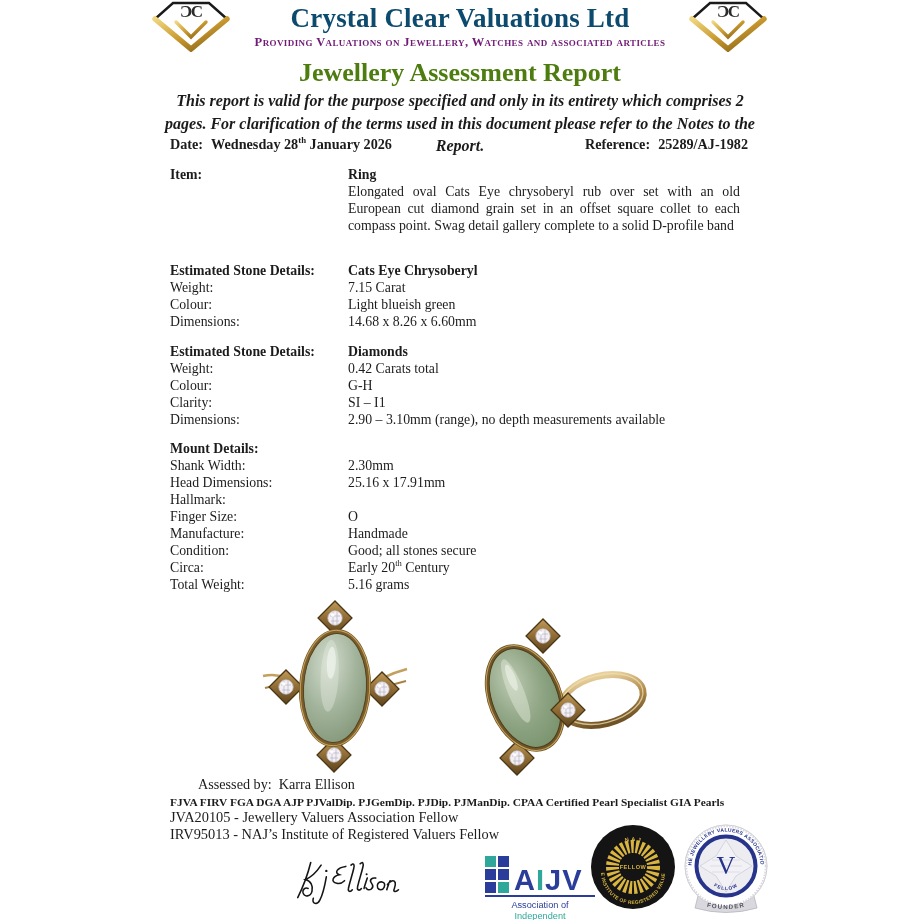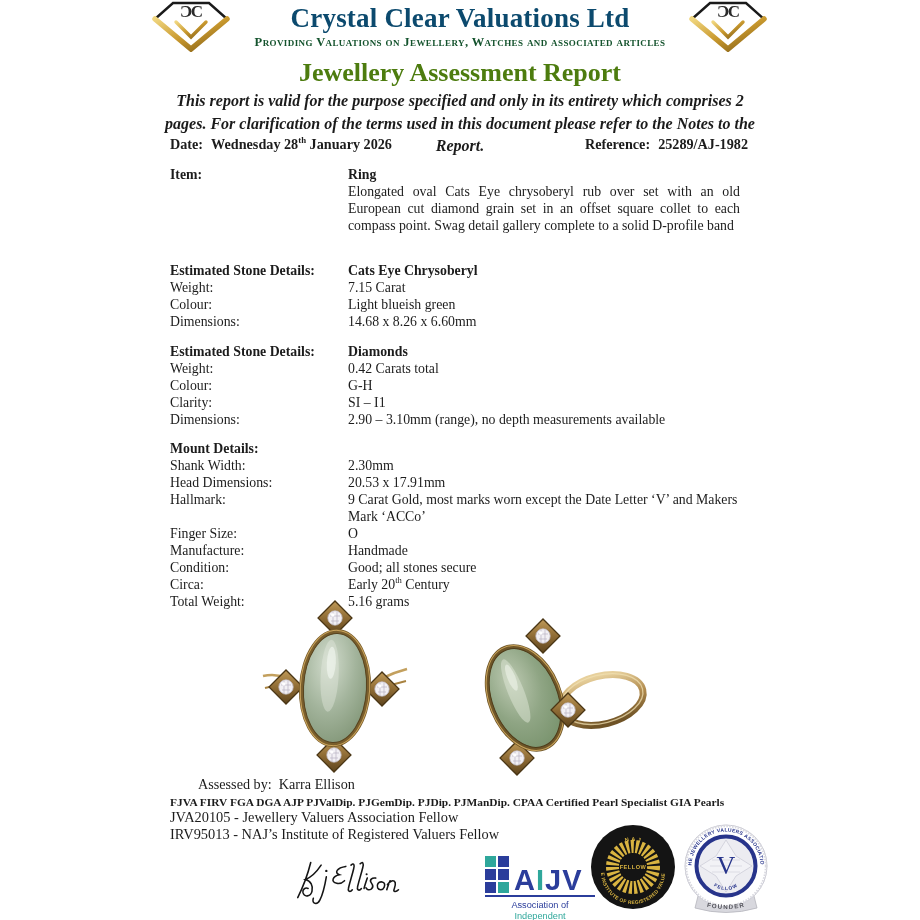--- a/index.html
+++ b/index.html
@@ -2,21 +2,21 @@
 <html><head>
 <meta charset="utf-8">
 <style>
   html,body{margin:0;padding:0;background:#ffffff;width:920px;height:920px;overflow:hidden;}
   .page{position:relative;width:920px;height:920px;background:#fff;color:#1c1c1c;
         font-family:"Liberation Serif","DejaVu Serif",serif;}
   
   .company{position:absolute;top:3px;left:0;width:920px;text-align:center;
            font-size:27px;font-weight:bold;letter-spacing:.2px;color:#0c4a6e;}
   .tagline{position:absolute;top:35px;left:0;width:920px;text-align:center;
-           font-variant:small-caps;font-weight:bold;font-size:12.5px;letter-spacing:.4px;color:#14532d;}
+           font-variant:small-caps;font-weight:bold;font-size:12.5px;letter-spacing:.4px;color:#701a75;}
   .logo{position:absolute;top:0;width:84px;height:52px;}
   .logo.left{left:149px;} .logo.right{left:686px;}
   
   .rtitle{position:absolute;top:58px;left:0;width:920px;text-align:center;
           font-size:26px;font-weight:bold;color:#4d7c0f;}
   .disclaimer{position:absolute;top:90px;left:160px;width:600px;text-align:center;
           font-style:italic;font-weight:bold;font-size:16px;line-height:22.5px;color:#1b1b1b;}
   
   .daterow{position:absolute;top:136px;left:170px;width:578px;display:flex;
            justify-content:space-between;font-size:14.2px;font-weight:bold;}
@@ -164,25 +164,24 @@
   <div class="sec sec-mount">
     <div class="row">
         <span class="lbl b">Mount Details:</span>
       </div>
     <div class="row">
         <span class="lbl">Shank Width:</span>
         <span class="val">2.30mm</span>
       </div>
     <div class="row">
         <span class="lbl">Head Dimensions:</span>
-        <span class="val">20.53 x 17.91mm</span>
+        <span class="val">25.16 x 17.91mm</span>
       </div>
     <div class="row">
         <span class="lbl">Hallmark:</span>
-        <span class="val">9 Carat Gold, most marks worn except the Date Letter ‘V’ and Makers Mark ‘ACCo’</span>
       </div>
     <div class="row">
         <span class="lbl">Finger Size:</span>
         <span class="val">O</span>
       </div>
     <div class="row">
         <span class="lbl">Manufacture:</span>
         <span class="val">Handmade</span>
       </div>
     <div class="row">

